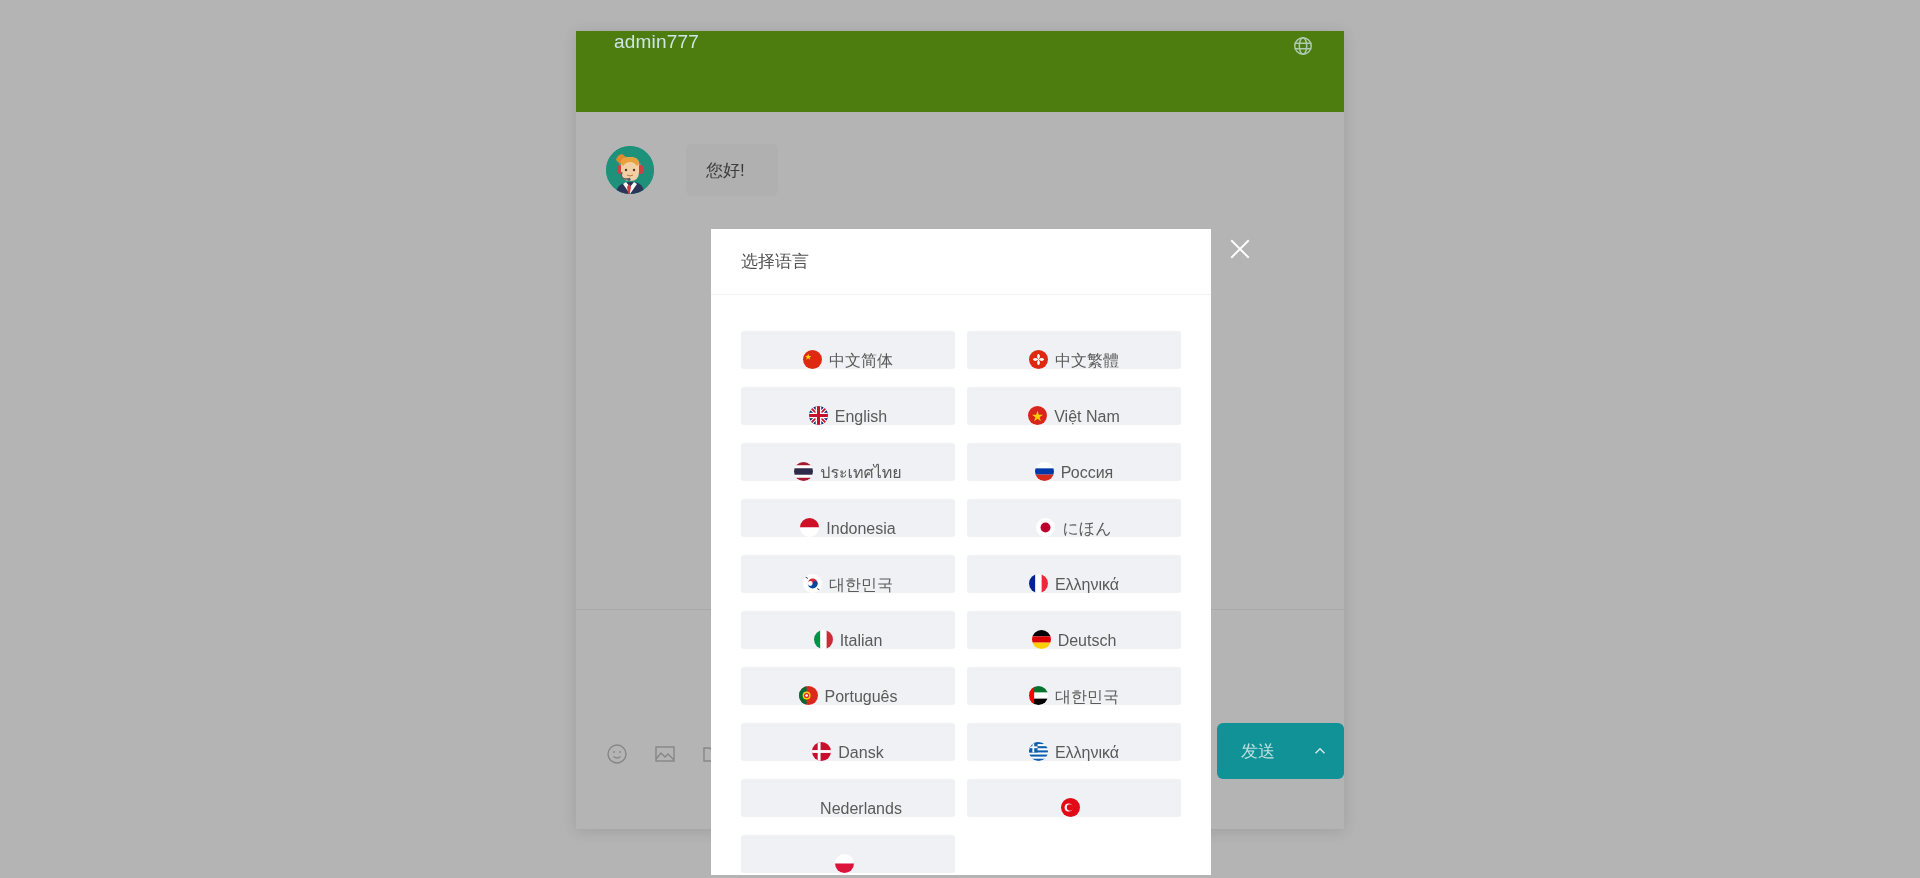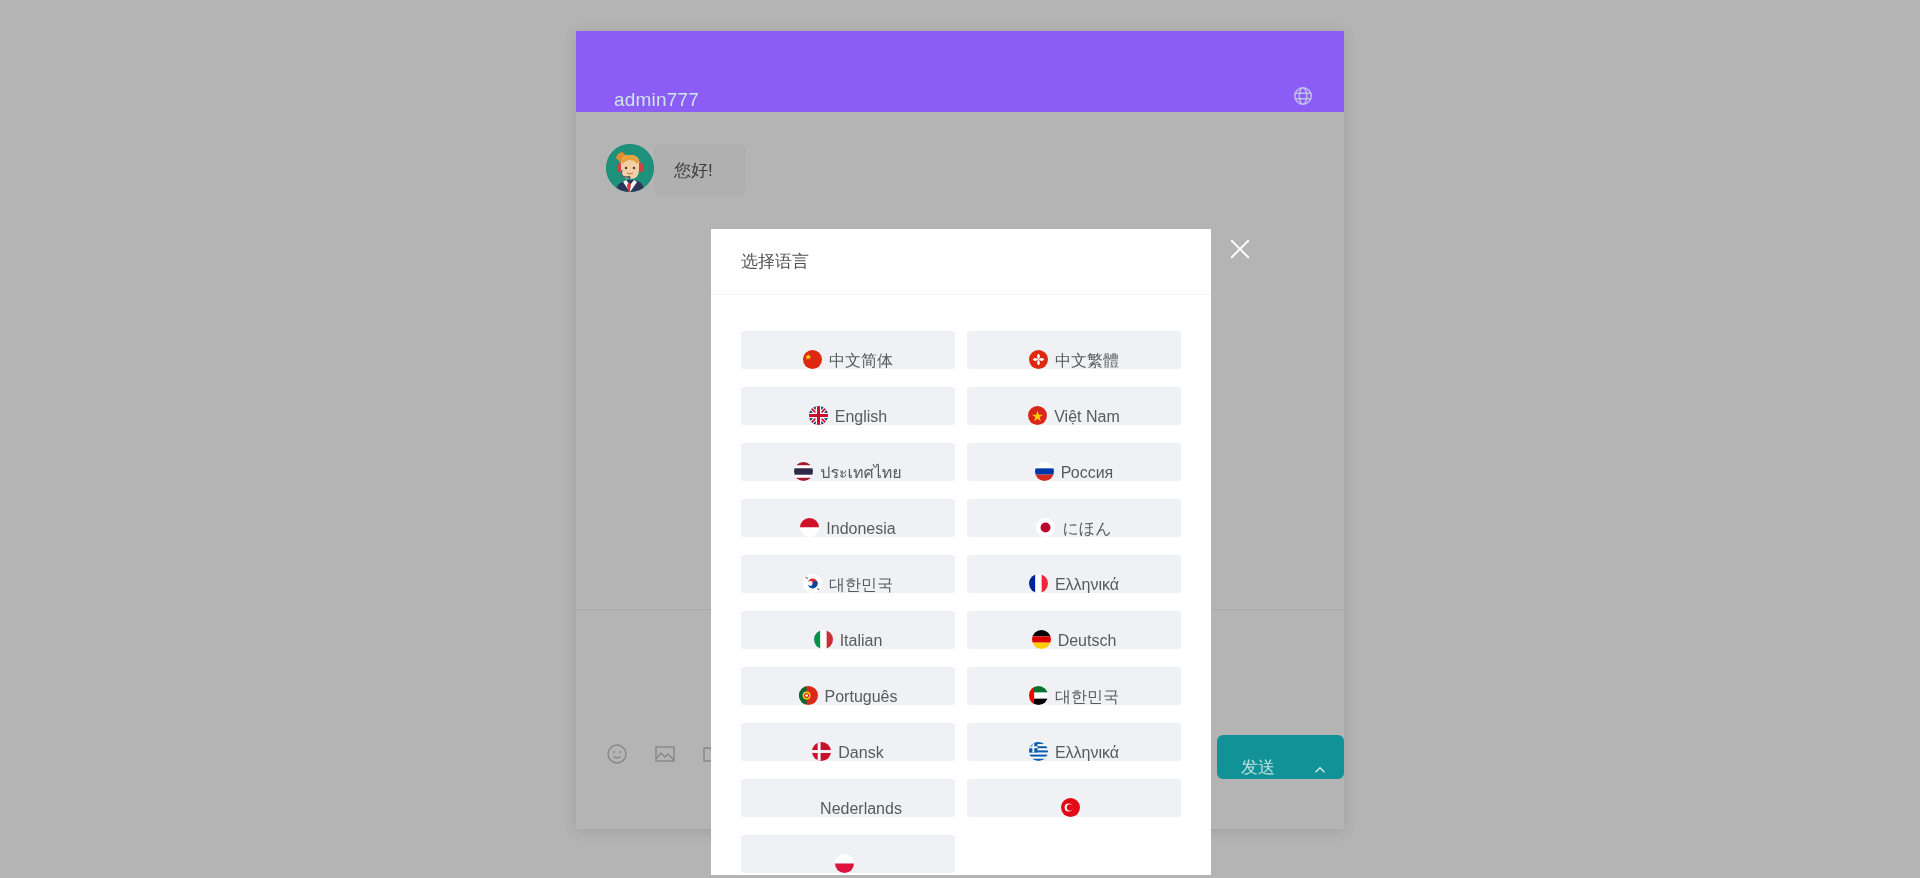--- a/index.html
+++ b/index.html
@@ -15,23 +15,23 @@
   .chat-window {
     position: absolute;
     left: 576px; top: 31px;
     width: 768px; height: 798px;
     background: #b4b4b5;
     box-shadow: 0 2px 14px rgba(0,0,0,0.12);
   }
   .chat-header {
     position: relative;
     height: 81px;
-    background: #8b5cf6;
-    display: flex;
-    align-items: flex-end;
+    background: #4d7c0f;
+    display: flex;
+    align-items: flex-start;
     padding: 0 26px 1px 38px;
   }
   .chat-title {
     font-size: 19px;
     color: #cfe6e7;
     letter-spacing: .2px;
     flex: 1;
   }
   .globe-btn {
     width: 30px; height: 30px;
@@ -40,21 +40,21 @@
     cursor: pointer;
   }
   .globe-btn svg { display: block; }
 
   .chat-body {
     position: relative;
     height: 497px;
     background: #b4b4b5;
     padding: 32px 0 0 30px;
   }
-  .msg-row { display: flex; align-items: flex-start; gap: 0; }
+  .msg-row { display: flex; align-items: center; gap: 32px; }
   .avatar {
     width: 48px; height: 48px;
     border-radius: 50%;
     overflow: hidden;
     flex: none;
     background: #1d9179;
   }
   .avatar svg { display: block; }
   .bubble {
     background: #b0b0b1;
@@ -91,22 +91,22 @@
     display: flex; align-items: center; justify-content: center;
     cursor: pointer;
     opacity: .62;
   }
   .tool-icon svg { display: block; }
 
   .send-wrap {
     position: absolute;
     right: 0px; bottom: 50px;
     display: flex;
-    align-items: flex-end;
-    height: 44px;
+    align-items: center;
+    height: 56px;
     background: #109296;
     border-radius: 6px;
     overflow: hidden;
   }
   .send-label {
     display: flex; align-items: center;
     padding: 0 20px 0 24px;
     font-size: 17px;
     color: #bfe0e1;
     cursor: pointer;

